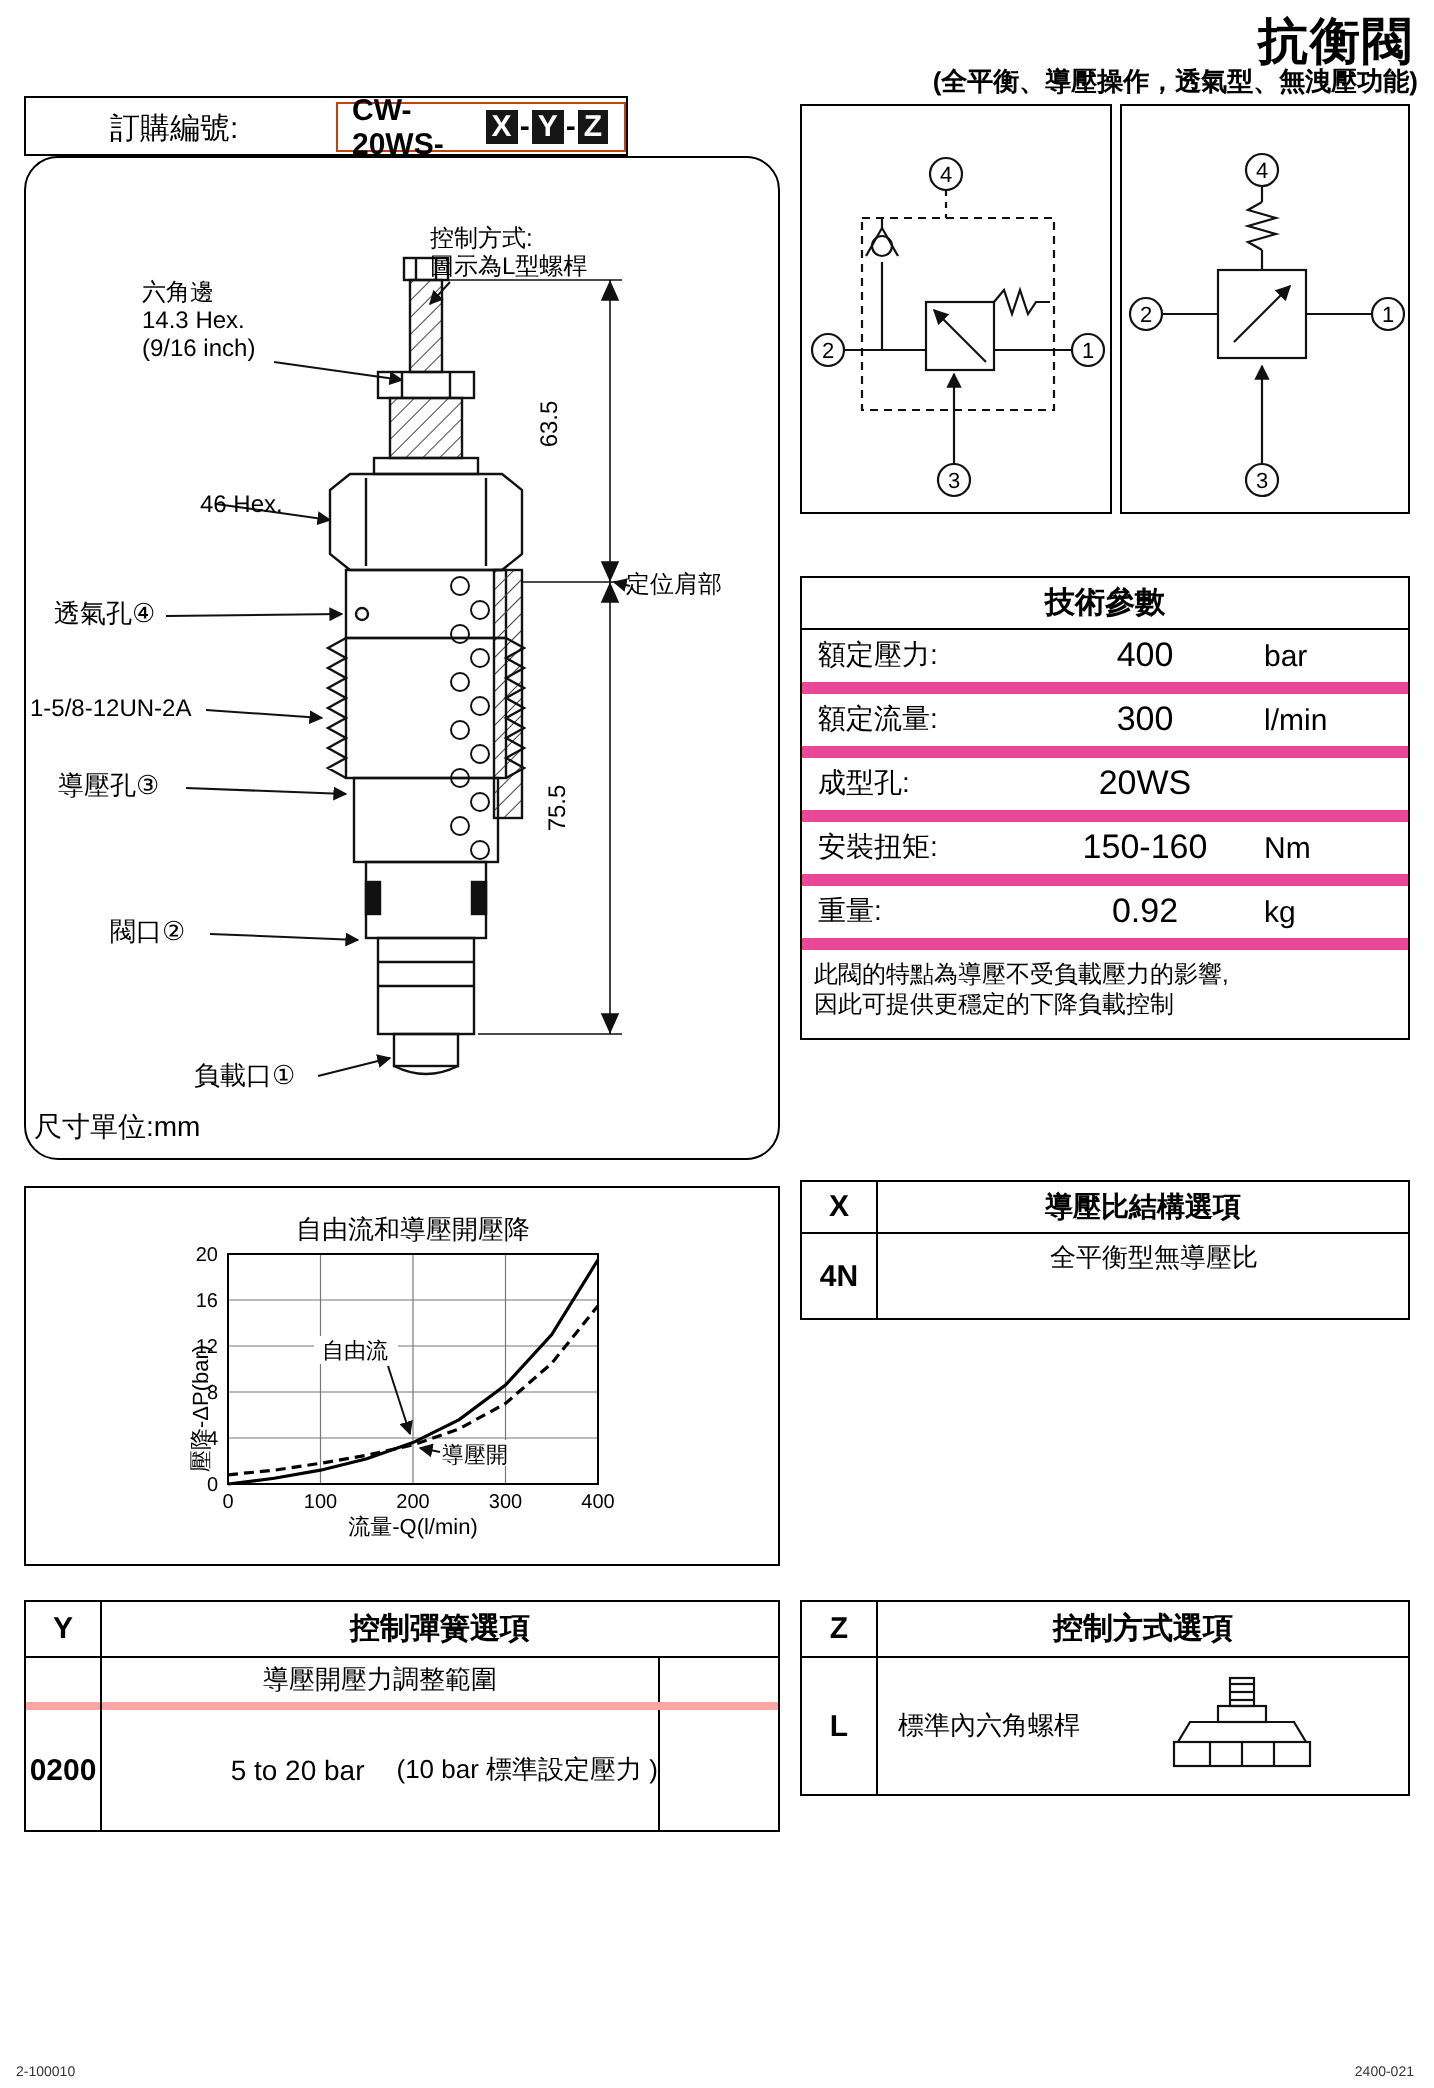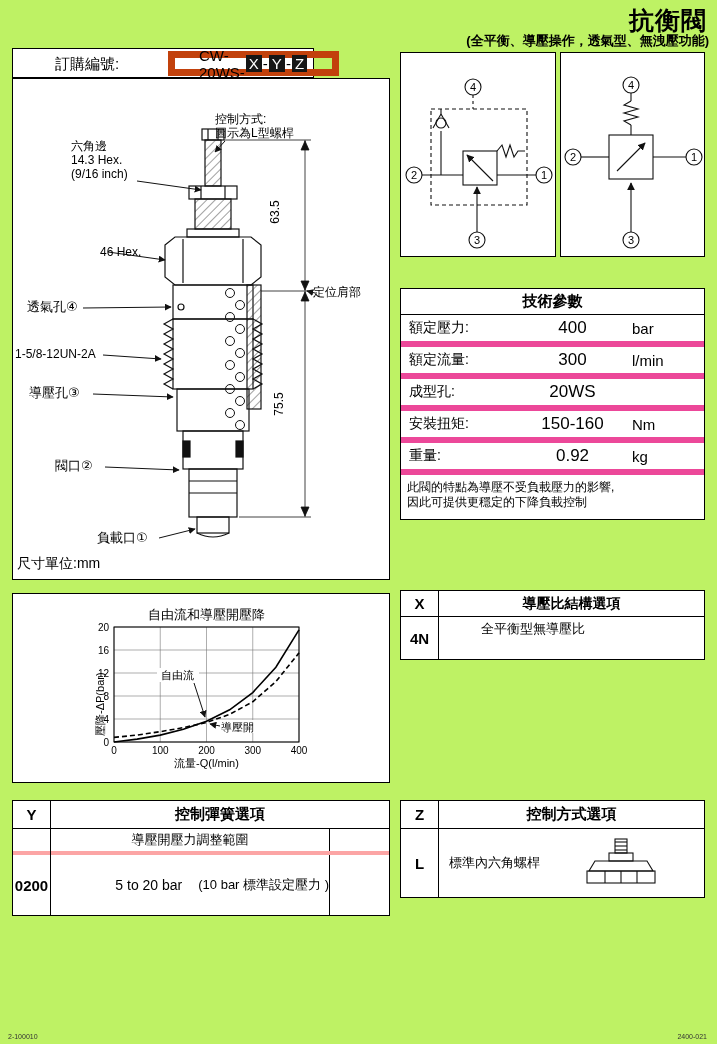--- a/index.html
+++ b/index.html
@@ -1,24 +1,24 @@
 <!DOCTYPE html>
 <html><head>
 <meta charset="utf-8">
 <style>
   * { margin:0; padding:0; box-sizing:border-box; }
   html,body { background:#e8e8e8; }
   body { font-family:"Liberation Sans","DejaVu Sans",sans-serif; color:#000; }
-  #page { position:relative; width:717px; height:1044px; background:#bef264; margin:0 auto; overflow:hidden; }
+  #page { position:relative; width:717px; height:1044px; background:#ffffff; margin:0 auto; overflow:hidden; }
   .panel { position:absolute; border:1px solid #000; background:#fff; }
   .lbl { position:absolute; font-size:12px; line-height:14px; white-space:nowrap; }
   .doc-title { position:absolute; right:10px; top:4px; font-size:25px; font-weight:700; letter-spacing:1px; }
   .doc-subtitle { position:absolute; right:8px; top:32px; font-size:13px; font-weight:700; }
   .order-label { position:absolute; left:42px; top:6px; font-size:15px; font-weight:400; }
-  .code-box { position:absolute; left:155px; top:2px; height:25px; border:7px solid #c2410c; display:flex; align-items:center; padding:0 24px; font-size:15px; font-weight:400; }
+  .code-box { position:absolute; left:155px; top:2px; height:25px; border:1px solid #c2410c; display:flex; align-items:center; padding:0 7px; font-size:15px; font-weight:700; }
   .code-box .dark { background:#161616; color:#fff; padding:0 3px; margin:0 1px; }
   .rot { transform:rotate(-90deg); transform-origin:center center; }
   .dim-num { position:absolute; font-size:12px; }
   .spec-header { height:26px; border-bottom:1px solid #000; display:flex; align-items:center; justify-content:center; font-size:15px; font-weight:700; }
   .spec-row { height:32px; border-bottom:6px solid #ec4899; display:flex; align-items:center; }
   .spec-name { width:112px; padding-left:8px; font-size:14px; }
   .spec-value { flex:1; text-align:center; font-size:17px; }
   .spec-unit { width:72px; font-size:15px; }
   .spec-note { padding:5px 6px 0 6px; font-size:12px; line-height:15px; }
   .opt-header { height:26px; border-bottom:1px solid #000; display:flex; }
@@ -44,21 +44,21 @@
     <span class="code-box">
       <span>CW-20WS-</span>
         <span class="dark">X</span>
         <span>-</span>
         <span class="dark">Y</span>
         <span>-</span>
         <span class="dark">Z</span>
     </span>
   </div>
 
-  <div class="panel" style="left:12px; top:78px; width:378px; height:502px;">
+  <div class="panel" style="left:12px; top:78px; width:378px; height:502px;border-radius:17px;">
     <svg width="376" height="500" viewBox="0 0 376 500">
       <defs>
         <marker id="arr" viewBox="0 0 10 10" refX="9" refY="5" markerWidth="7" markerHeight="7" orient="auto">
           <path d="M0,0 L10,5 L0,10 z" fill="#111"></path>
         </marker>
         <pattern id="hatch" width="6" height="6" patternUnits="userSpaceOnUse" patternTransform="rotate(45)">
           <line x1="0" y1="0" x2="0" y2="6" stroke="#444" stroke-width="1"></line>
         </pattern>
       </defs>
 
@@ -274,21 +274,21 @@
       <text x="208" y="137" font-size="11">導壓開</text>
       <line x1="207" y1="132" x2="197" y2="130" stroke="#111" stroke-width="1" marker-end="url(#arr)"></line>
     </svg>
   </div>
 
   <div class="panel" style="left:400px; top:590px; width:305px; height:70px;">
     <div class="opt-header">
       <div class="opt-key">X</div>
       <div class="opt-title">導壓比結構選項</div>
     </div>
-    <div class="opt-row" style="height:42px;">
+    <div class="opt-row" style="height:42px;gap:44px;">
       <div class="opt-key" style="height:42px;">4N</div>
       <div style="flex:1; padding:4px 0 0 42px; font-size:13px; line-height:16px;">
         <div>全平衡型無導壓比</div>
       </div>
     </div>
   </div>
 
   <div class="panel" style="left:12px; top:800px; width:378px; height:116px;">
     <div class="opt-header" style="height:28px;">
       <div class="opt-key">Y</div>

